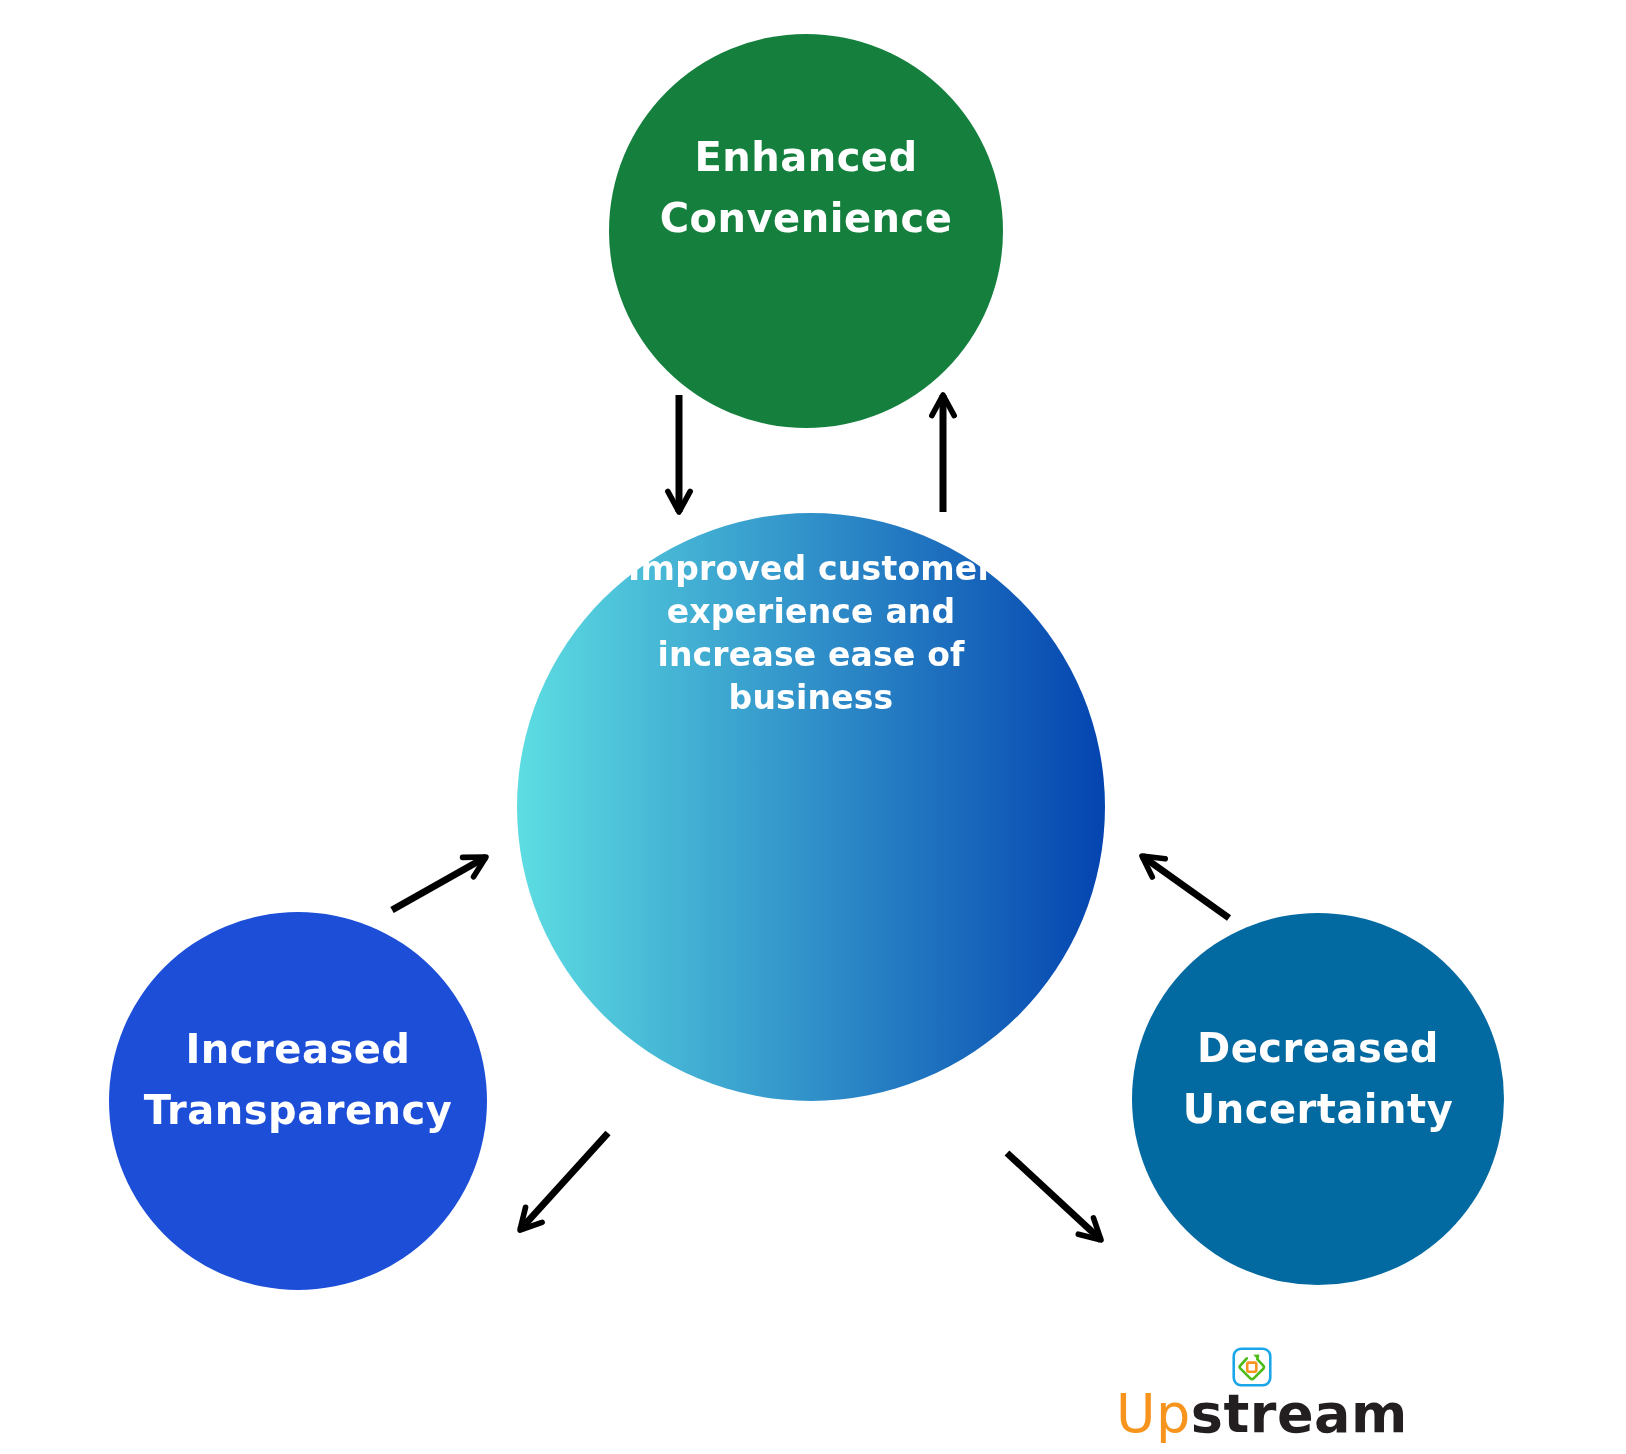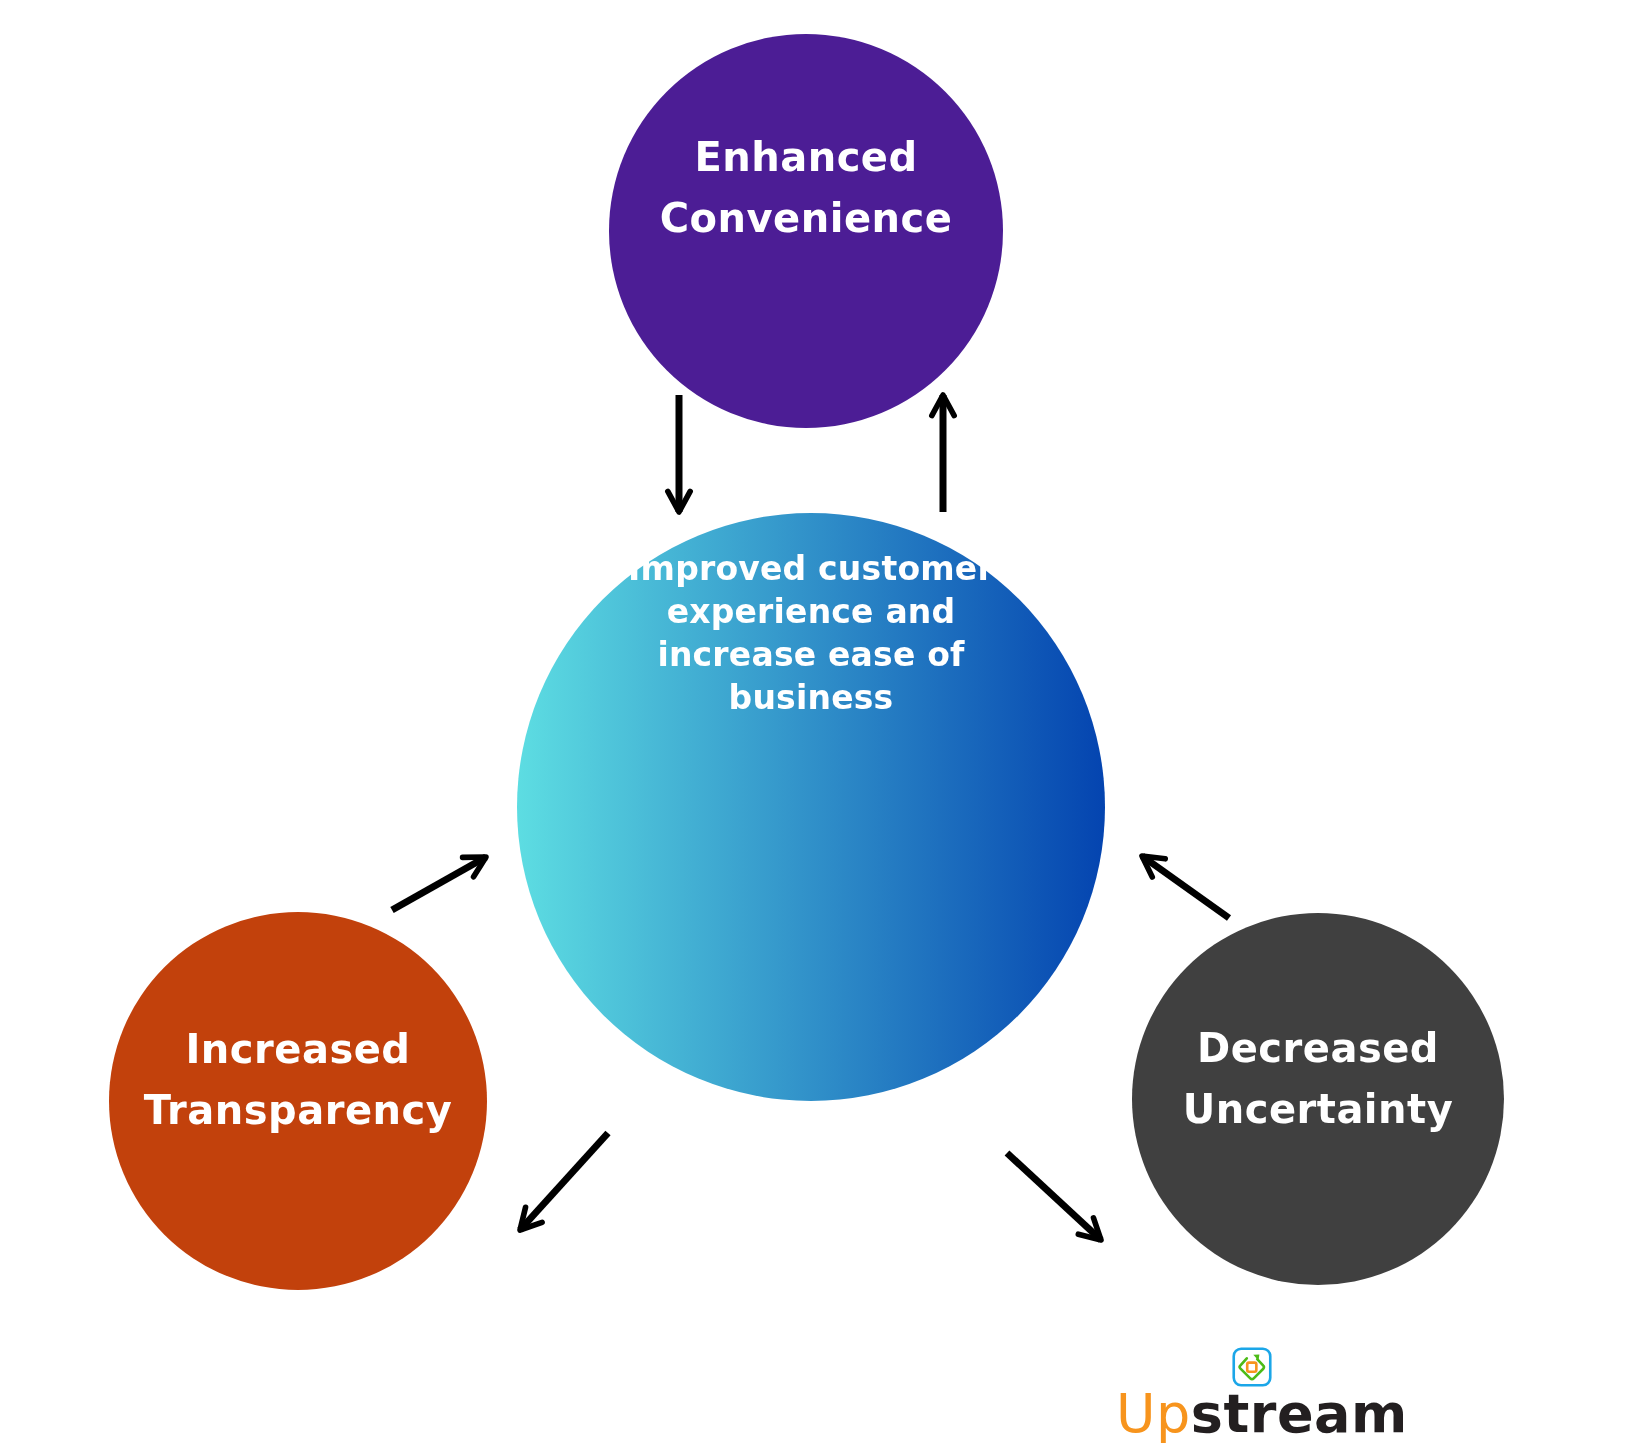--- a/index.html
+++ b/index.html
@@ -56,38 +56,38 @@
   <g id="arrow-group">
       <line x1="679" y1="395" x2="679" y2="512" stroke="#000000" stroke-width="7" marker-end="url(#ah)"></line>
       <line x1="943" y1="512" x2="943" y2="395" stroke="#000000" stroke-width="7" marker-end="url(#ah)"></line>
       <line x1="392" y1="910" x2="486" y2="857" stroke="#000000" stroke-width="7" marker-end="url(#ah)"></line>
       <line x1="608" y1="1133" x2="520" y2="1230" stroke="#000000" stroke-width="7" marker-end="url(#ah)"></line>
       <line x1="1229" y1="918" x2="1142" y2="856" stroke="#000000" stroke-width="7" marker-end="url(#ah)"></line>
       <line x1="1007" y1="1153" x2="1101" y2="1240" stroke="#000000" stroke-width="7" marker-end="url(#ah)"></line>
     </g>
 </svg>
 
-<div class="circle" id="green" style="background: #4c1d95;">
+<div class="circle" id="green" style="background: #15803d;">
   <div class="sat-label">Enhanced
 Convenience</div>
 </div>
 
 <div class="circle" id="center" style="background: linear-gradient(to right, rgb(93, 221, 226), rgb(4, 68, 176));">
   <div class="subtitle">Improved customer
 experience and
 increase ease of
 business</div>
 </div>
 
-<div class="circle" id="blue" style="background: #c2410c; align-items: center;">
+<div class="circle" id="blue" style="background: #1d4ed8; align-items: center;">
   <div class="sat-label">Increased
 Transparency</div>
 </div>
 
-<div class="circle" id="orange" style="background: #404040;">
+<div class="circle" id="orange" style="background: #0369a1;">
   <div class="sat-label">Decreased
 Uncertainty</div>
 </div>
 
 <div id="logo">
   <svg id="logo-mark" viewBox="0 0 92 92">
     <rect x="4" y="4" width="84" height="84" rx="17" ry="17" fill="none" stroke="#1ba6e8" stroke-width="6"></rect>
     <path d="M34,26 L19,43 Q16,46 19,49 L42,72 Q46,76 50,72 L72,50 Q75,46 72,43 L58,28" fill="none" stroke="#4cbb17" stroke-width="6" stroke-linecap="round" stroke-linejoin="round"></path>
     <path d="M49,18 L63,17 L61,31 Z" fill="#4cbb17"></path>
     <rect x="35" y="36" width="21" height="21" rx="4" fill="none" stroke="#f7941d" stroke-width="6"></rect>

